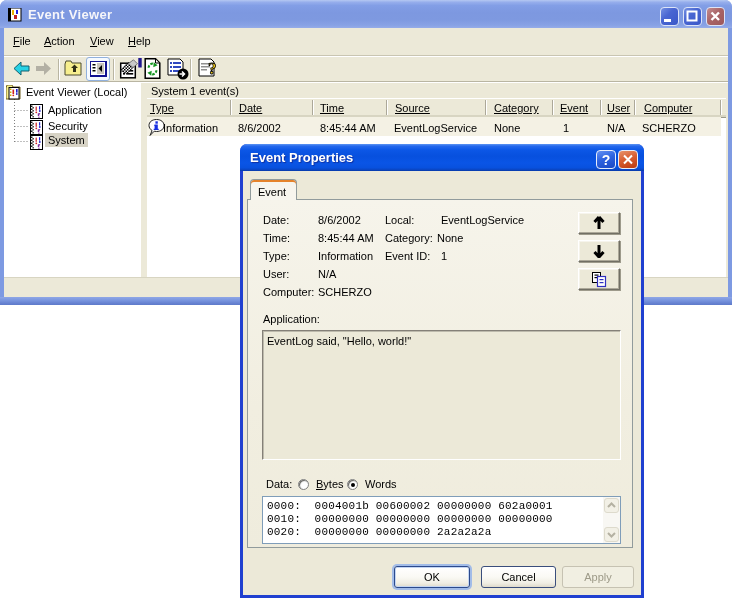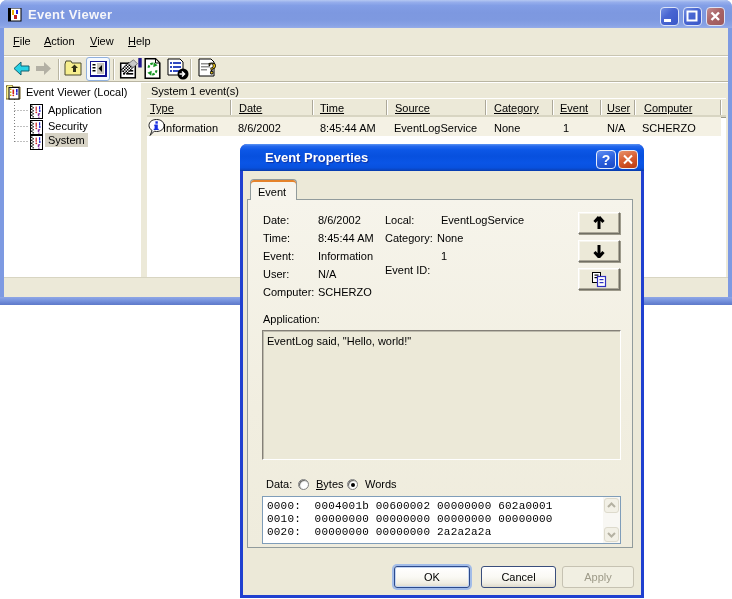--- a/index.html
+++ b/index.html
@@ -35,21 +35,21 @@
 #mw-left{left:0;top:28px;width:4px;height:269px;background:#7E9AE2;}
 #mw-right{left:728px;top:28px;width:4px;height:269px;background:#7E9AE2;}
 
 .titem{white-space:nowrap;}
 .tsel{background:#D7D3C5;}
 
 #dlg{left:240px;top:144px;width:404px;height:454px;border-radius:7px 7px 0 0;
   background:#2040D0;}
 #dlg-title{left:0;top:0;width:404px;height:27px;border-radius:7px 7px 0 0;
   background:linear-gradient(180deg,#5E95F2 0%,#2568EC 8%,#0C57E6 22%,#0750DE 45%,#0A55E6 70%,#0851DE 88%,#0A46C4 95%,#0638A8 100%);}
-#dlg-title .ttext{left:10px;top:6px;font-size:13px;font-weight:bold;color:#fff;text-shadow:1px 1px 1px #1030A0;margin-left:15px;}
+#dlg-title .ttext{left:10px;top:6px;font-size:13px;font-weight:bold;color:#fff;text-shadow:1px 1px 1px #1030A0;}
 .dbtn{top:6px;width:20px;height:19px;border-radius:4px;border:1px solid #E8EEFA;box-sizing:border-box;color:#fff;text-align:center;}
 #dbtn-help{left:356px;background:linear-gradient(160deg,#6290F2 0%,#2E63E0 45%,#1A48C4 100%);}
 #dbtn-close{left:378px;background:linear-gradient(160deg,#E8946C 0%,#D85F33 45%,#BC3A10 100%);}
 #dlg-body{left:3px;top:27px;width:398px;height:424px;background:#ECE9D8;}
 #dlg-body>span,#dlg-body>.cbtn,#dlg-body>#descbox,#dlg-body>#hexbox,#dlg-body>.radio,#dlg-body>.lbtn{z-index:4;}
 
 #tab{left:7px;top:8px;width:47px;height:21px;background:#F7F5EE;border:1px solid #919B9C;border-bottom:none;border-radius:4px 4px 0 0;box-sizing:border-box;z-index:2;
   box-shadow:inset 0 2px 0 #E5832C;}
 #tab span{position:absolute;left:7px;top:6px;}
 #pane{left:4px;top:28px;width:386px;height:349px;background:linear-gradient(180deg,#F6F4EB 0%,#F1EEE0 60%,#EFECDD 100%);border:1px solid #919B9C;box-sizing:border-box;z-index:1;}
@@ -296,31 +296,31 @@
   <div id="dlg-body" class="abs">
     <div id="pane" class="abs"></div>
     <div id="tab" class="abs">
           <span>Event</span>
         </div>
 
     <span class="abs" style="left:20px;top:43px">Date:</span>
         <span class="abs" style="left:75px;top:43px">8/6/2002</span>
     <span class="abs" style="left:20px;top:61px">Time:</span>
         <span class="abs" style="left:75px;top:61px">8:45:44 AM</span>
-    <span class="abs" style="left:20px;top:79px">Event:</span>
+    <span class="abs" style="left:20px;top:79px">Type:</span>
         <span class="abs" style="left:75px;top:79px">Information</span>
     <span class="abs" style="left:20px;top:97px">User:</span>
         <span class="abs" style="left:75px;top:97px">N/A</span>
     <span class="abs" style="left:20px;top:115px">Computer:</span>
         <span class="abs" style="left:75px;top:115px">SCHERZO</span>
     <span class="abs" style="left:142px;top:43px">Local:</span>
         <span class="abs" style="left:198px;top:43px">EventLogService</span>
     <span class="abs" style="left:142px;top:61px">Category:</span>
         <span class="abs" style="left:194px;top:61px">None</span>
-    <span class="abs" style="left:142px;top:93px">Event ID:</span>
+    <span class="abs" style="left:142px;top:79px">Event ID:</span>
         <span class="abs" style="left:198px;top:79px">1</span>
 
     <div class="abs cbtn" style="left:335px;top:41px"><svg width="40" height="20">
             <path d="M20 4 L20 16 M20 4 L15.5 9 M20 4 L24.5 9" stroke="#000" stroke-width="3" fill="none"></path>
           </svg></div>
     <div class="abs cbtn" style="left:335px;top:69px"><svg width="40" height="20">
             <path d="M20 4 L20 16 M20 16 L15.5 11 M20 16 L24.5 11" stroke="#000" stroke-width="3" fill="none"></path>
           </svg></div>
     <div class="abs cbtn" style="left:335px;top:97px"><svg width="40" height="20" viewBox="0 0 40 20">
       <rect x="13.5" y="3.5" width="8" height="10" fill="#fff" stroke="#000"></rect>

